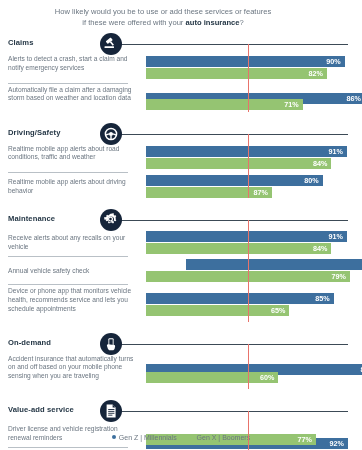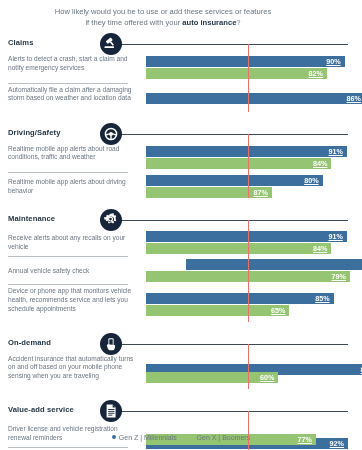--- a/index.html
+++ b/index.html
@@ -38,21 +38,21 @@
     position:absolute;left:8px;top:0;width:128px;
     font-size:6.6px;line-height:8.6px;color:#6b7681;
   }
   .divider{position:absolute;left:8px;width:120px;height:1px;background:#b9c0c6;}
 
   .bar{position:absolute;height:11px;}
   .bar.blue{background:#3d6f9e;}
   .bar.green{background:#95c472;}
   .bar .val{
     position:absolute;right:4px;top:0;height:11px;line-height:11.5px;
-    font-size:7.2px;font-weight:bold;color:#ffffff;white-space:nowrap;text-decoration:underline;
+    font-size:7.2px;font-weight:bold;color:#ffffff;white-space:nowrap;
   }
 
   
   .refline{position:absolute;width:1.6px;background:#e8736b;}
 
   
   .legend{
     position:absolute;left:0;bottom:9px;width:362px;text-align:center;
     font-size:7px;color:#6b7681;
   }
@@ -66,21 +66,21 @@
   .legend .gap{display:inline-block;width:9px;}
 </style>
 </head>
 <body>
 
 <div id="chart">
 
   <div class="title">
     <div>How likely would you be to use or add these services or features</div>
     <div>
-      <span>if they time offered with your </span><b>auto insurance</b><span>?</span>
+      <span>if these were offered with your </span><b>auto insurance</b><span>?</span>
     </div>
   </div>
 
   <div id="sections">
       <div class="section-head" style="top: 33px;">
         <div class="sname">Claims</div>
         <div class="rule"></div>
         <div class="icon-badge">
           <svg width="16" height="16" viewBox="0 0 16 16">
             <g fill="#fff">
@@ -100,20 +100,23 @@
         </div>
         <div class="bar green" style="left: 146px; width: 180.974px; top: 13.4px;">
           <span class="val">82%</span>
         </div>
       </div>
       <div class="divider" style="top: 82.8px;"></div>
       <div class="row" style="top: 85.8px; height: 25.8px;">
         <div class="rowlabel" style="top: 0px;">Automatically file a claim after a damaging storm based on weather and location data</div>
         <div class="bar blue" style="left: 146px; width: 188px; top: 7px; padding-left: 31px;">
           <span class="val">86%</span>
+        </div>
+        <div class="bar green" style="left: 146px; width: 156.697px; top: 13.4px;">
+          <span class="val">71%</span>
         </div>
       </div>
       <div class="section-head" style="top: 122.6px;">
         <div class="sname">Driving/Safety</div>
         <div class="rule"></div>
         <div class="icon-badge">
           <svg width="16" height="16" viewBox="0 0 16 16">
             <g fill="none" stroke="#fff" stroke-width="1.5">
               <circle cx="8" cy="8" r="5.6"></circle>
             </g>

